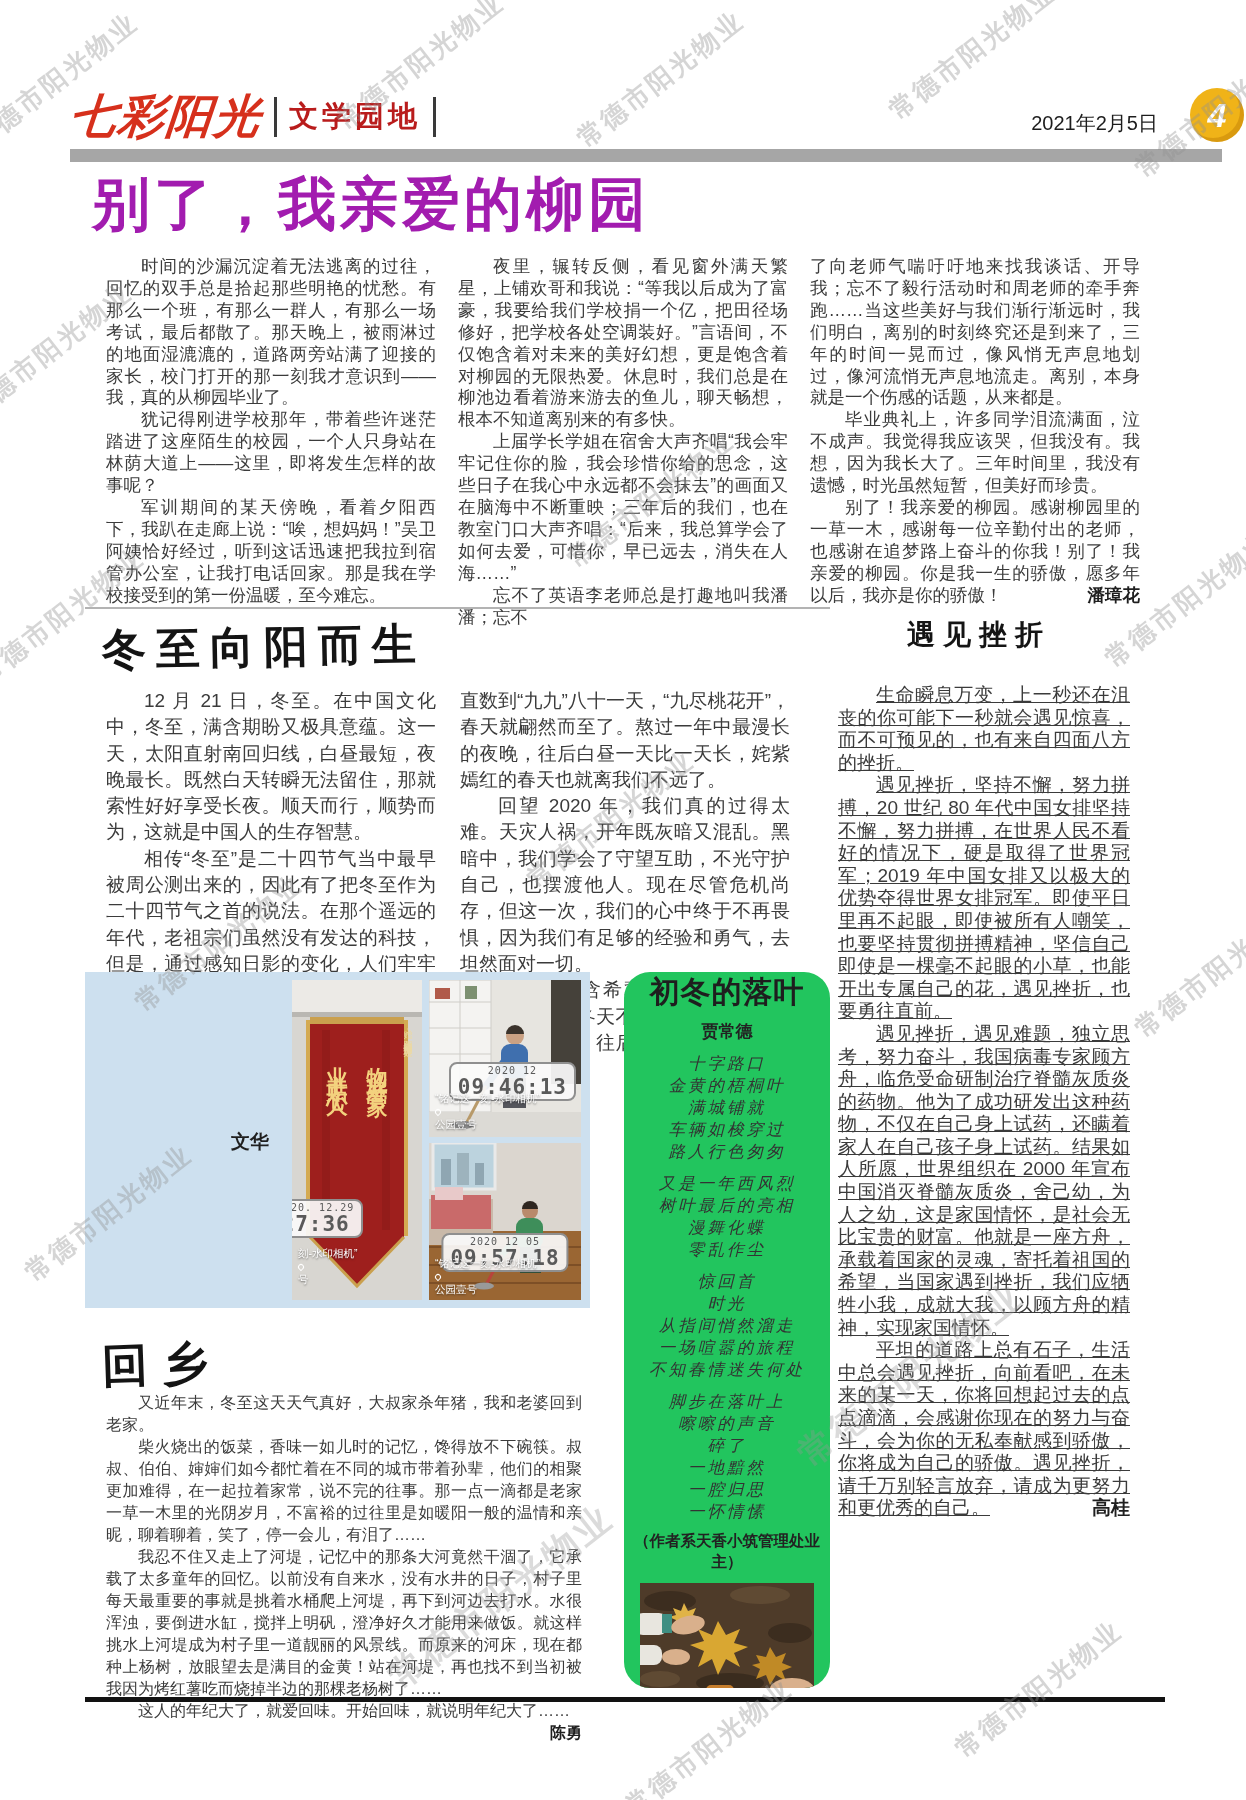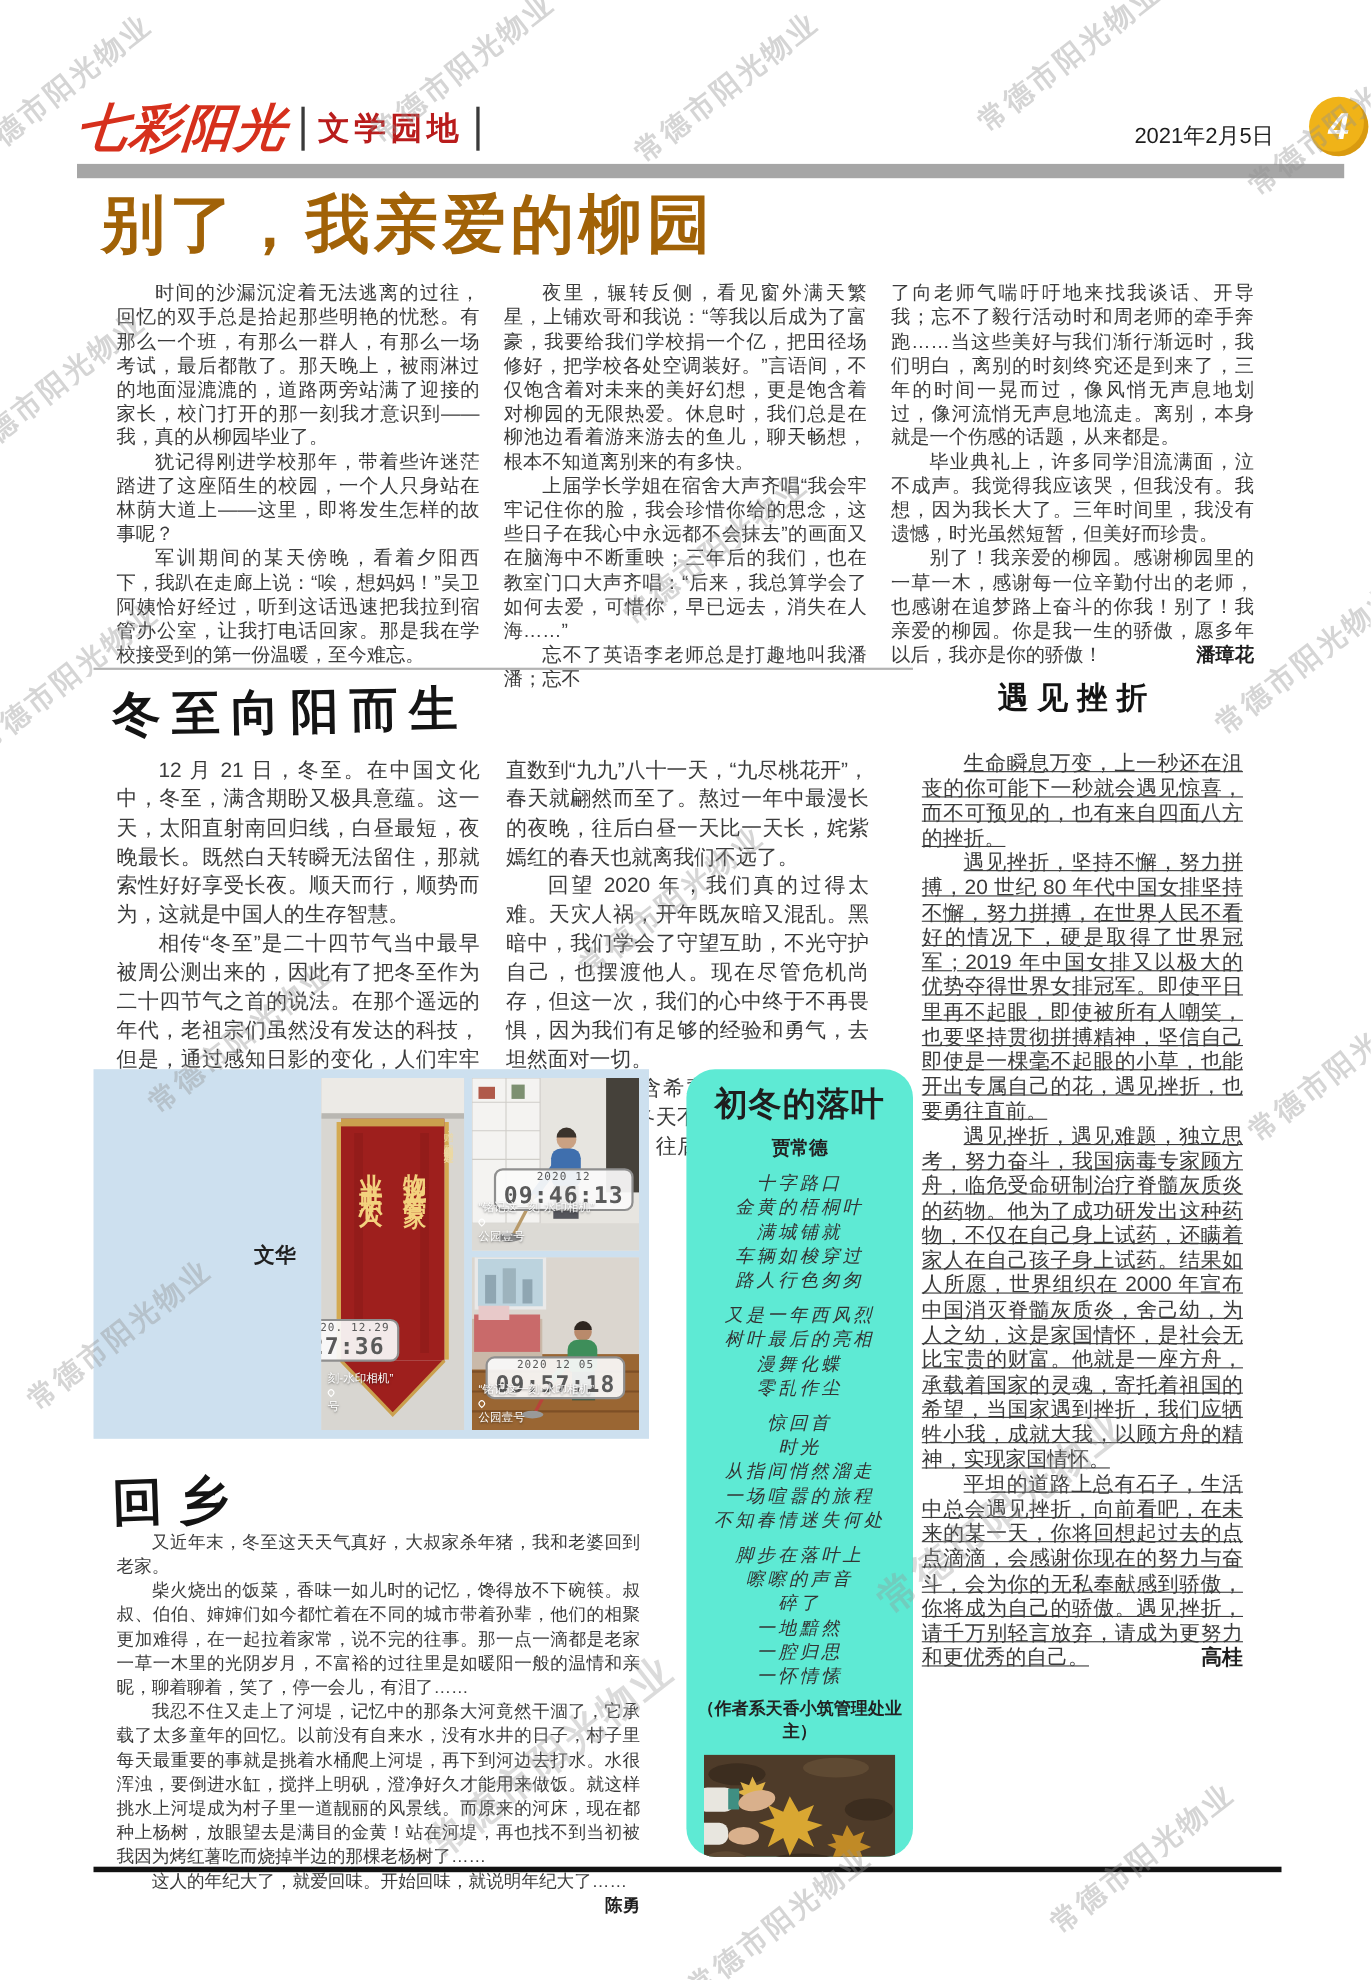--- a/index.html
+++ b/index.html
@@ -21,21 +21,21 @@
   .mast-section { font-size:29px; font-weight:bold; color:#b91c1c; letter-spacing:4px; }
   .pub-date { position:absolute; top:110px; right:88px; font-size:20px; color:#1d1d1d; z-index:2; }
   .page-circle { position:absolute; left:1190px; top:88px; width:54px; height:54px; border-radius:50%;
                  background:#f0b318; color:#fff; font-size:34px; font-weight:bold; font-style:italic;
                  display:flex; align-items:center; justify-content:center; z-index:2;
                  box-shadow: inset -4px -4px 0 rgba(175,110,0,.35); }
   .head-bar { position:absolute; left:70px; top:149px; width:1152px; height:13px; background:#a6a6a6; z-index:1; }
 
   
   .headline { position:absolute; left:92px; top:166px; font-size:58px; font-weight:900;
-              color:#a16207; letter-spacing:4px; z-index:2; }
+              color:#a21caf; letter-spacing:4px; z-index:2; }
 
   
   .cols { display:flex; }
   p.para { text-indent:2em; margin:0; word-break:break-all; }
   p.cont { text-indent:0; }
   .author { float:right; font-weight:bold; color:#1f1f1f; }
 
   .a1 { position:absolute; left:106px; top:256px; width:1034px; gap:22px; z-index:2; }
   .a1 .col { width:330px; font-size:17.5px; line-height:21.9px; text-align:justify; }
 
@@ -85,21 +85,21 @@
 
   .pwm { position:absolute; left:6px; color:#fff; font-size:10.5px; line-height:13px;
          text-shadow:0 1px 2px rgba(0,0,0,.55); z-index:5; white-space:nowrap; }
   .pwm span { display:block; }
   .pin { display:inline-block; width:6px; height:6px; border:1.5px solid #fff;
          border-radius:50% 50% 50% 0; transform:rotate(-45deg); margin-right:3px; }
   .pwm-banner { bottom:14px; } .pwm-b { bottom:6px; } .pwm-c { bottom:4px; }
 
   
   .poembox { position:absolute; left:624px; top:972px; width:206px; height:716px;
-             background:#5eead4; border-radius:26px; text-align:center; padding-top:12px;
+             background:#22c55e; border-radius:26px; text-align:center; 
              overflow:hidden; z-index:2; }
   .poem-title { font-size:30px; font-weight:bold; color:#1e1e1e; letter-spacing:1px; }
   .poem-author { font-size:17px; font-weight:bold; margin-top:7px; color:#222; }
   .stanza { margin-top:10px; font-size:16.5px; line-height:22px; font-style:italic;
             font-family:"DejaVu Serif",serif; color:#333; letter-spacing:3px; }
   .poem-note { font-size:15.5px; font-weight:bold; margin-top:8px; color:#222; letter-spacing:0; }
   .poem-photo { width:174px; height:114px; margin:10px auto 0; position:relative; overflow:hidden; }
 
   .bottom-rule { position:absolute; left:85px; top:1697px; width:1080px; height:5px; background:#121212; z-index:2; }
 </style>

